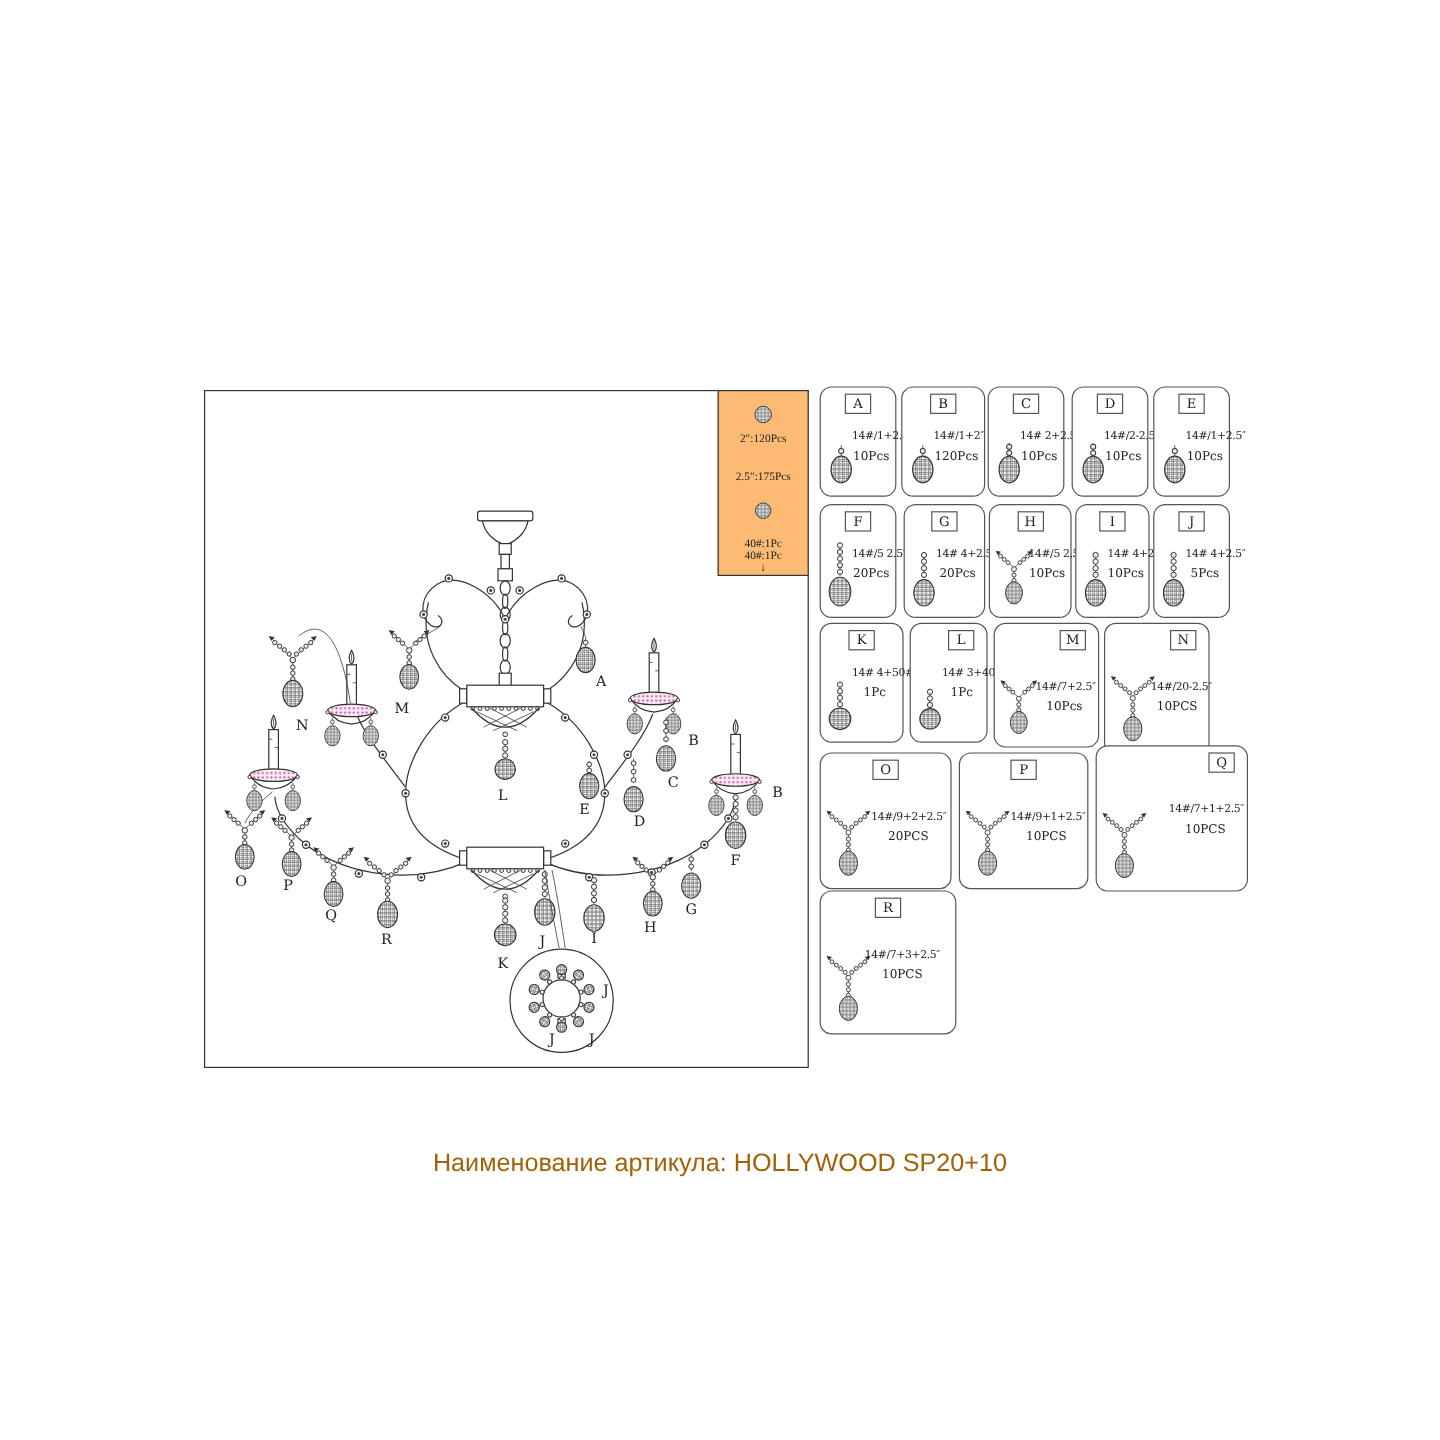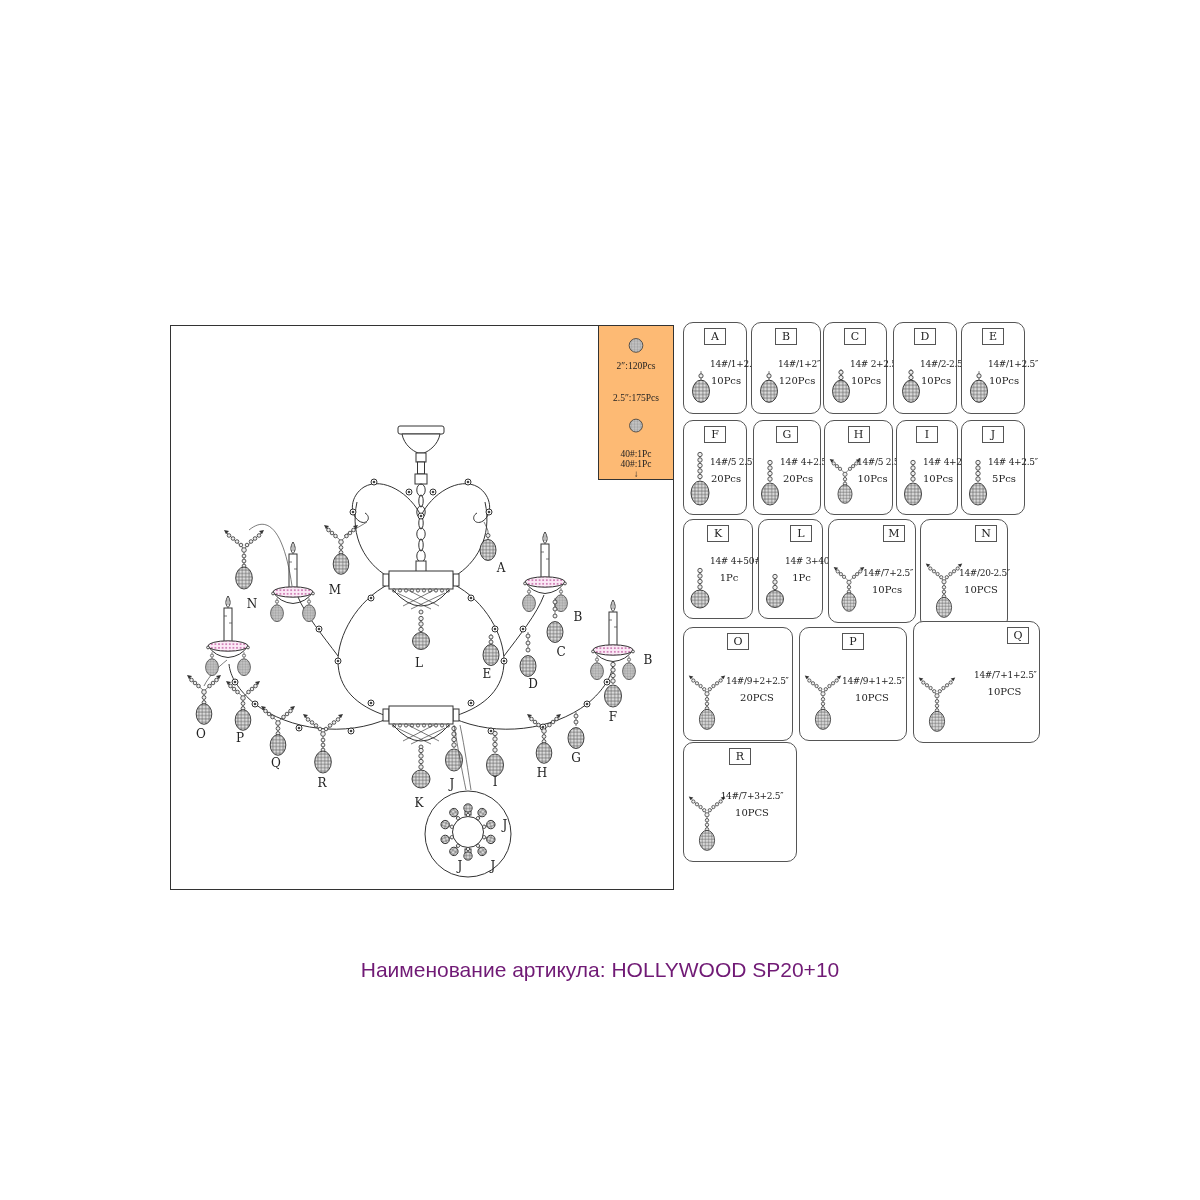--- a/index.html
+++ b/index.html
@@ -16,21 +16,21 @@
        min-width:12px;height:15px;line-height:15px;padding:0 4px;text-align:center;font-size:11px;background:#fff;}
   .tag-r{left:auto;right:10px;transform:none;}
   .pic{position:absolute;left:4px;bottom:8px;}
   .pic-y{left:2px;}
   .ptxt{position:absolute;right:4px;left:26px;top:34px;text-align:center;line-height:1.7;}
   .pb-lg .ptxt{top:46px;}
   .spec{font-size:9px;white-space:nowrap;letter-spacing:-0.3px;}
   .qty{font-size:10px;white-space:nowrap;}
   
   #caption{position:absolute;left:0;top:958px;width:1200px;text-align:center;
-           font:21px "Liberation Sans",sans-serif;color:#701a75;}
+           font:21px "Liberation Sans",sans-serif;color:#a16207;}
   
   .ln{fill:none;stroke:#333;stroke-width:1;}
   .lnw{fill:#fff;stroke:#333;stroke-width:1;}
   .thin{fill:none;stroke:#444;stroke-width:.7;}
   .bead{fill:#eee;stroke:#333;stroke-width:.8;}
   .xh{fill:url(#xh);stroke:#333;stroke-width:.9;}
   .tip{fill:#333;stroke:none;}
   text.lbl{font:12px "DejaVu Serif",serif;fill:#222;}
 </style>
 </head>

